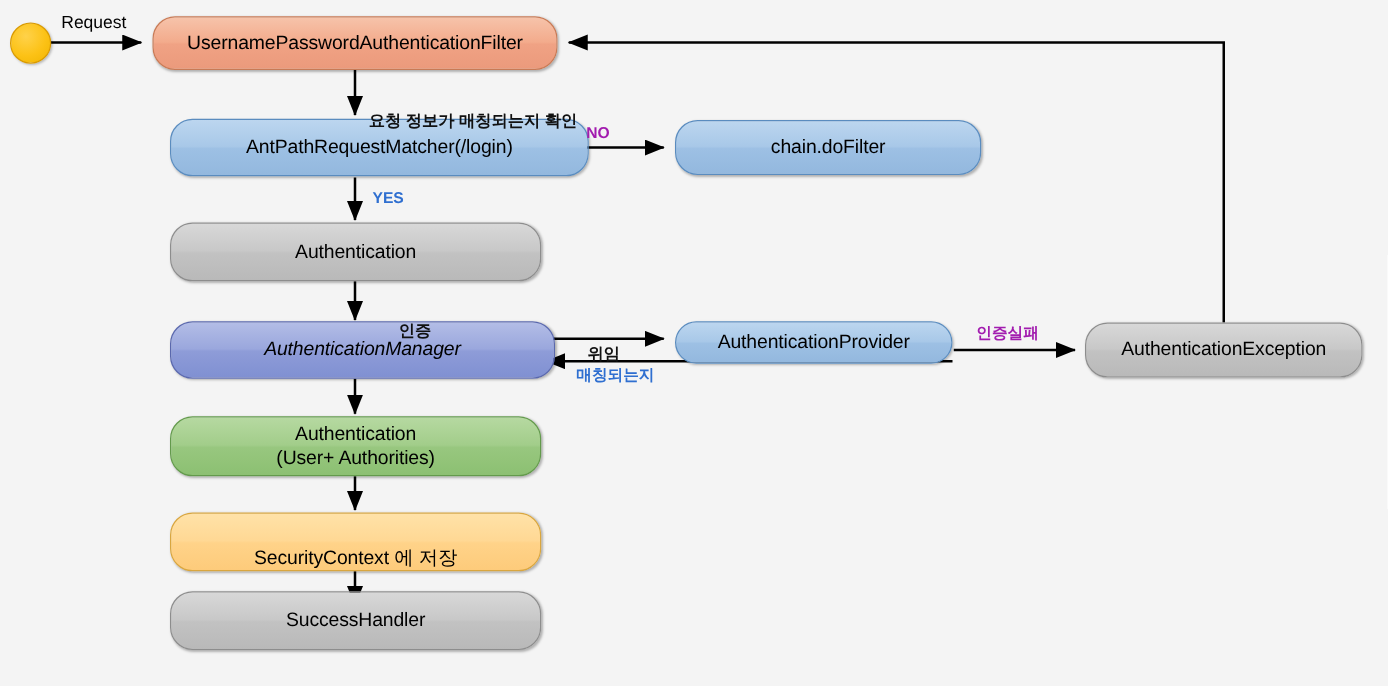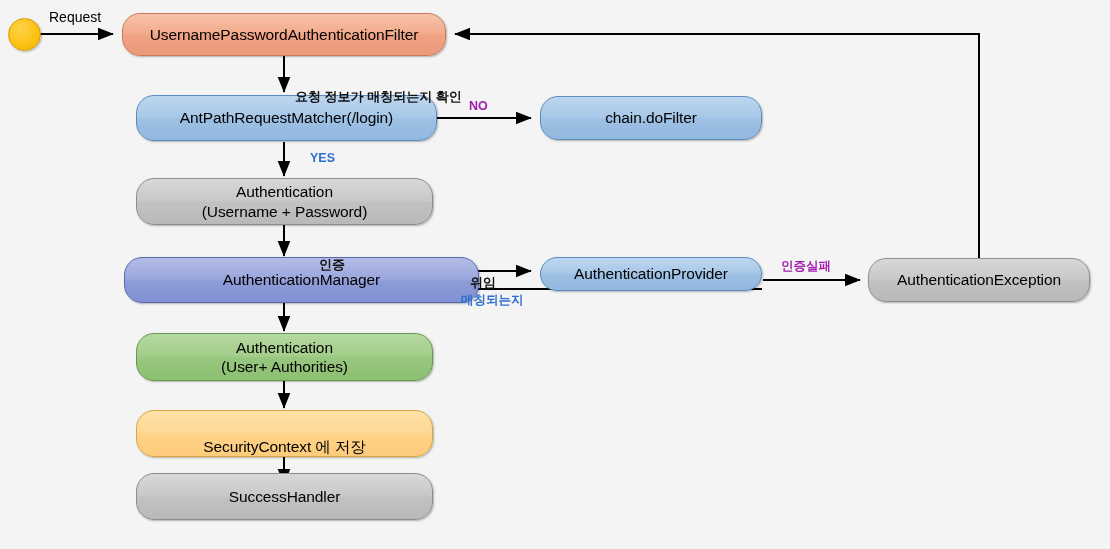--- a/index.html
+++ b/index.html
@@ -119,34 +119,33 @@
       <path d="M284,457 L284,484" marker-end="url(#ah)"></path>
     </g>
   </svg>
 
   <div class="startdot" style="left:8px; top:18px; width:33px; height:33px;"></div>
 
   <div class="node pal-salmon" style="left:122px; top:13px; width:324px; height:43px;">
     <span>UsernamePasswordAuthenticationFilter</span>
   </div>
 
-  <div class="node pal-blue" style="left:136px; top:95px; width:301px; height:46px;">
+  <div class="node pal-blue" style="left:136px; top:95px; width:335px; height:46px;">
     <span>AntPathRequestMatcher(/login)</span>
   </div>
 
-  <div class="node pal-blue" style="left:540px; top:96px; width:222px; height:44px;">
+  <div class="node pal-blue" style="left:540px; top:96px; width:245px; height:44px;">
     <span>chain.doFilter</span>
   </div>
 
   <div class="node pal-gray" style="left:136px; top:178px; width:297px; height:47px; flex-direction:column;">
     <span>Authentication</span>
-    <span>(Username + Password)</span>
-  </div>
-
-  <div class="node pal-indigo" style="left:124px; top:257px; width:355px; height:46px;">
+  </div>
+
+  <div class="node pal-indigo" style="left:136px; top:257px; width:308px; height:46px;font-style:italic;">
     <span>AuthenticationManager</span>
   </div>
 
   <div class="node pal-blue" style="left:540px; top:257px; width:222px; height:34px;">
     <span>AuthenticationProvider</span>
   </div>
 
   <div class="node pal-gray" style="left:868px; top:258px; width:222px; height:44px;text-align:center;">
     <span>AuthenticationException</span>
   </div>
@@ -169,21 +168,21 @@
   </div>
 
   <div class="edge-label lbl-ko" style="left:295px; top:64px;">
     <span>요청 정보가 매칭되는지 확인</span>
   </div>
 
   <div class="edge-label lbl-red" style="left:469px; top:99px;">
     <span>NO</span>
   </div>
 
-  <div class="edge-label lbl-blue" style="left:310px; top:151px;">
+  <div class="edge-label lbl-blue" style="left:298px; top:151px;">
     <span>YES</span>
   </div>
 
   <div class="edge-label lbl-ko" style="left:319px; top:232px;">
     <span>인증</span>
   </div>
 
   <div class="edge-label lbl-ko" style="left:470px; top:250px;">
     <span>위임</span>
   </div>

